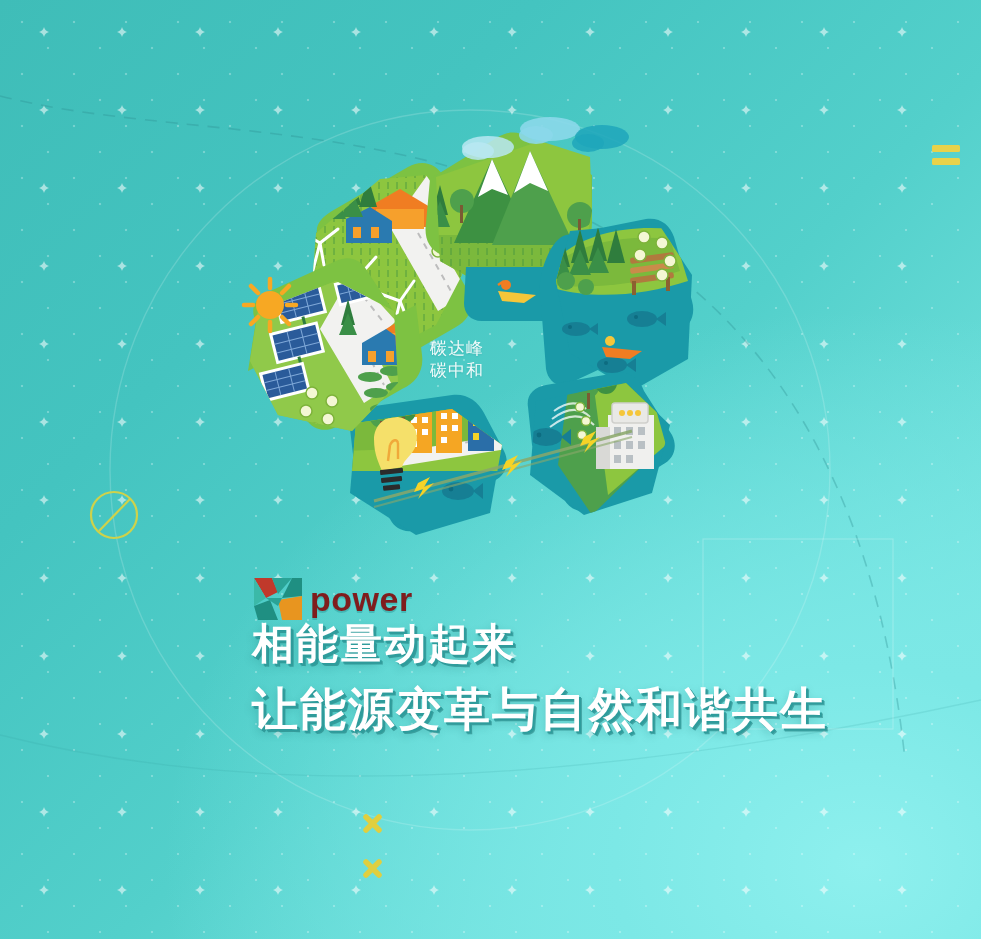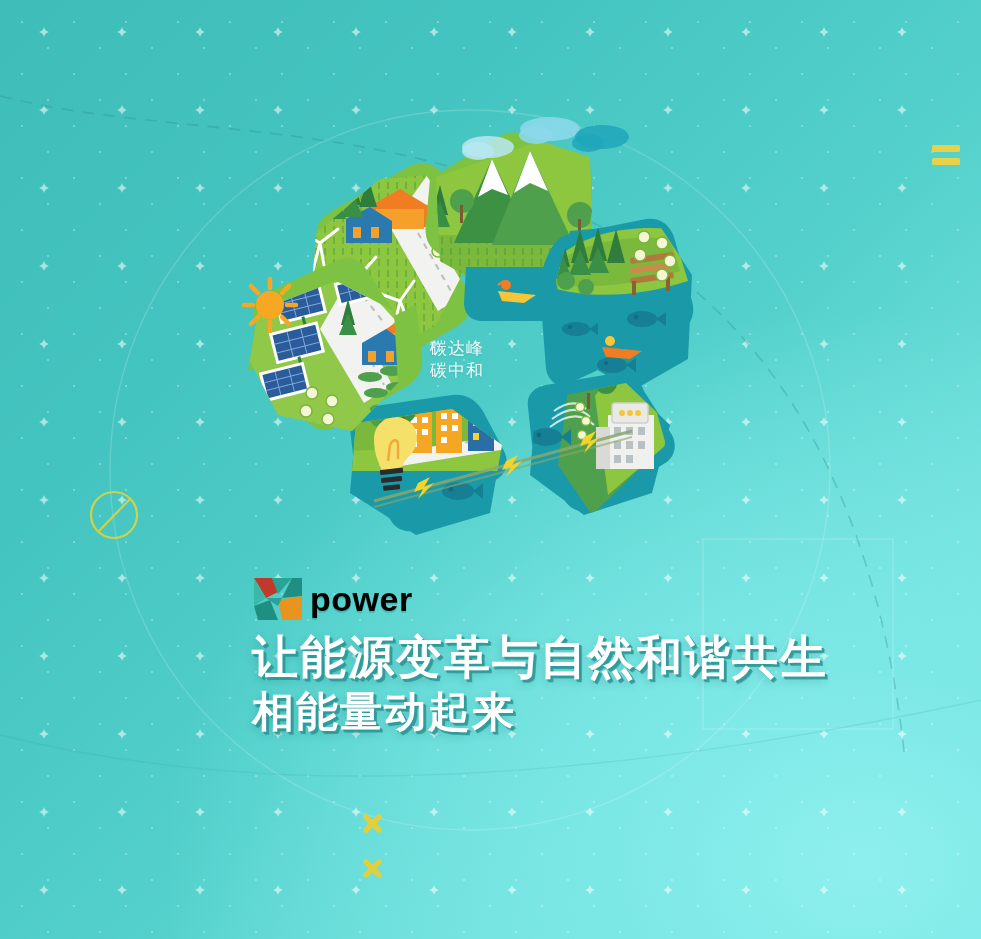--- a/index.html
+++ b/index.html
@@ -40,21 +40,21 @@
     position:absolute;left:430px;top:338px;width:120px;
     color:#ffffff;opacity:.92;
     font-size:17px;line-height:22px;letter-spacing:1px;
     text-shadow:0 1px 2px rgba(0,110,110,.25);
   }
 
   
   .brand{position:absolute;left:252px;top:576px;display:flex;align-items:center;}
   .logo-mark{width:52px;height:46px;display:block;}
   .logo-word{
-    color:#000000;font-size:34px;font-weight:700;letter-spacing:.5px;
+    color:#7f1d1d;font-size:34px;font-weight:700;letter-spacing:.5px;
     margin-left:6px;line-height:1;
     text-shadow:0 2px 0 rgba(40,150,150,.45);
   }
 
   .headline{position:absolute;left:252px;top:618px;width:700px;}
   .hl-line{
     color:#ffffff;font-weight:700;white-space:nowrap;
     letter-spacing:2px;
     text-shadow:
       2px 2px 0 #2e9c9c,
@@ -673,17 +673,17 @@
       <path d="M40,2 L50,2 L50,20 L30,22 Z" fill="#1f8f82"></path>
       <path d="M2,2 L14,22 L2,30 Z" fill="#3bb9a8"></path>
       <path d="M2,30 L18,24 L26,44 L6,44 Z" fill="#1f8f82"></path>
       <path d="M26,24 L50,20 L50,44 L30,44 Z" fill="#e8951f"></path>
       <path d="M14,22 L30,22 L26,30 Z" fill="#2aa396"></path>
     </svg>
     <span class="logo-word">power</span>
   </div>
 
   <div class="headline">
+    <div class="hl-line hl-1">相能量动起来</div>
     <div class="hl-line hl-2">让能源变革与自然和谐共生</div>
-    <div class="hl-line hl-1">相能量动起来</div>
   </div>
 
 </div>
 
 </body></html>

